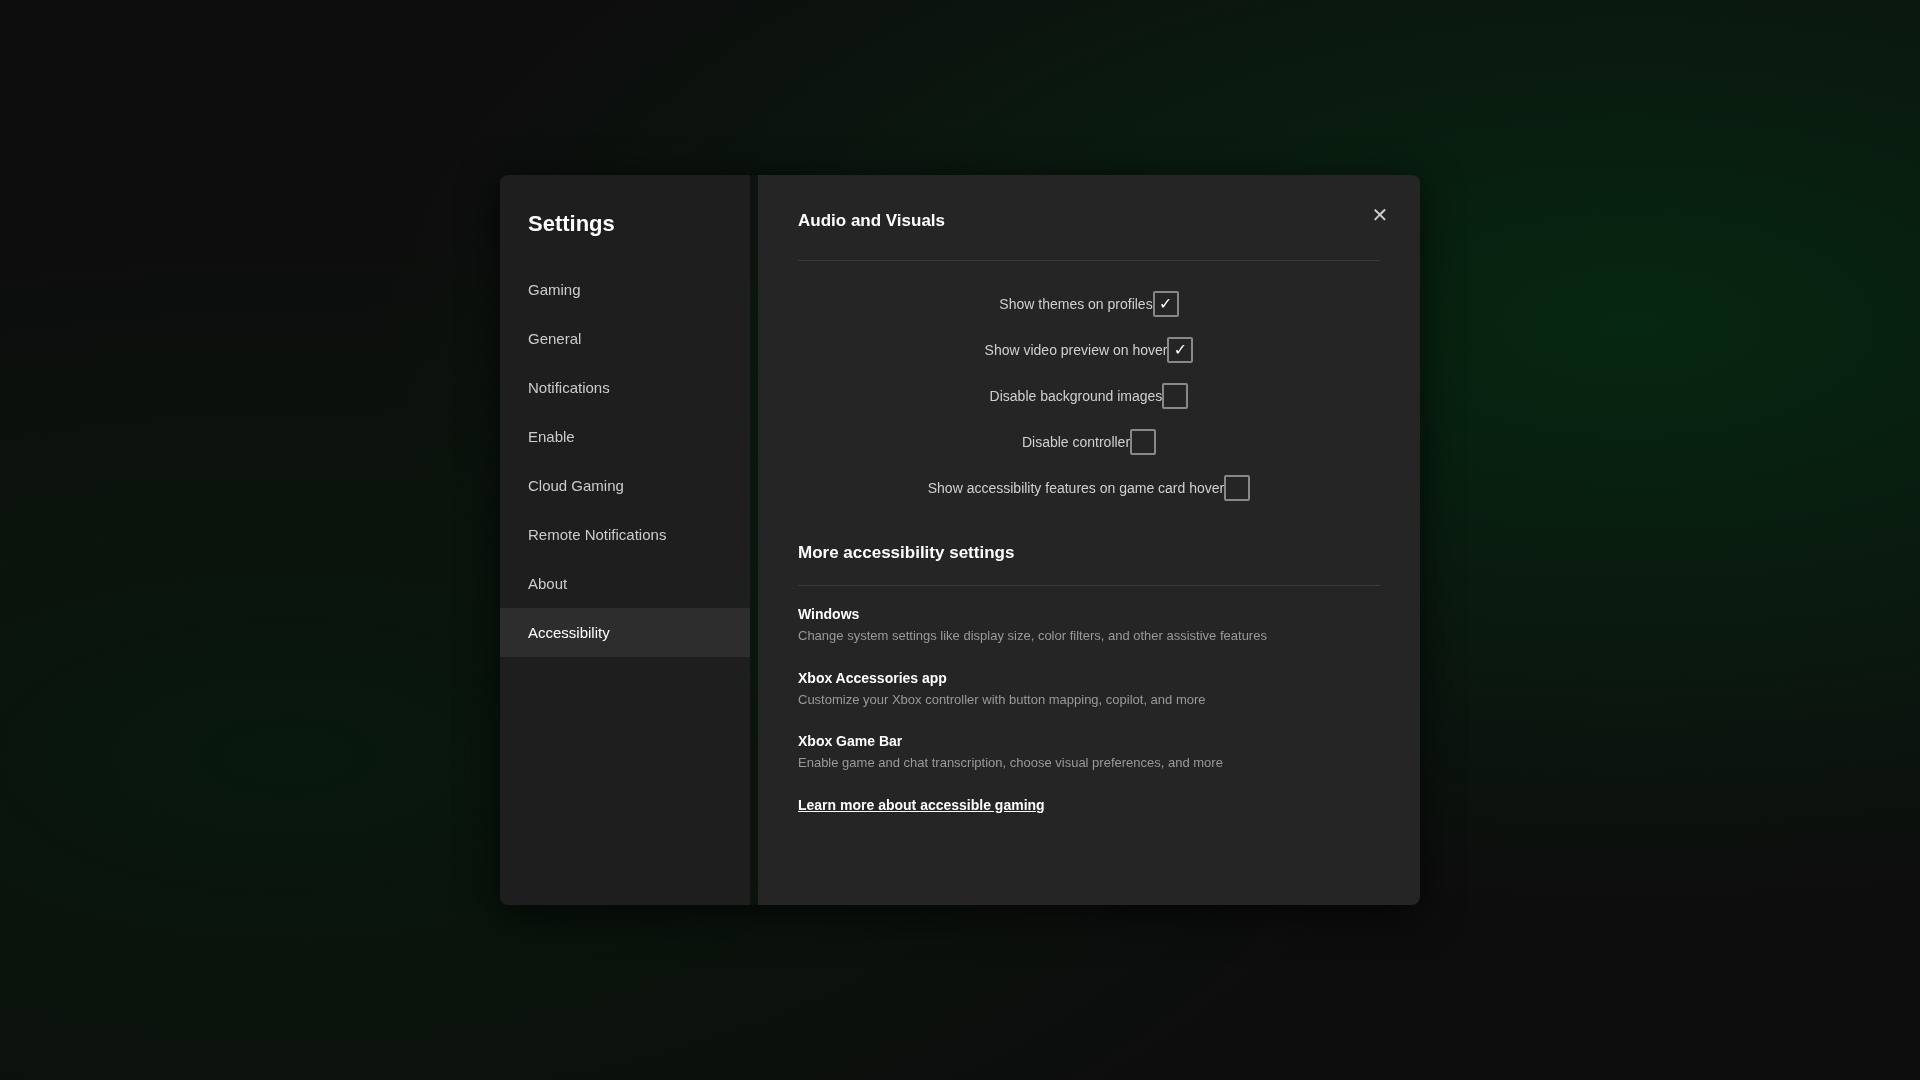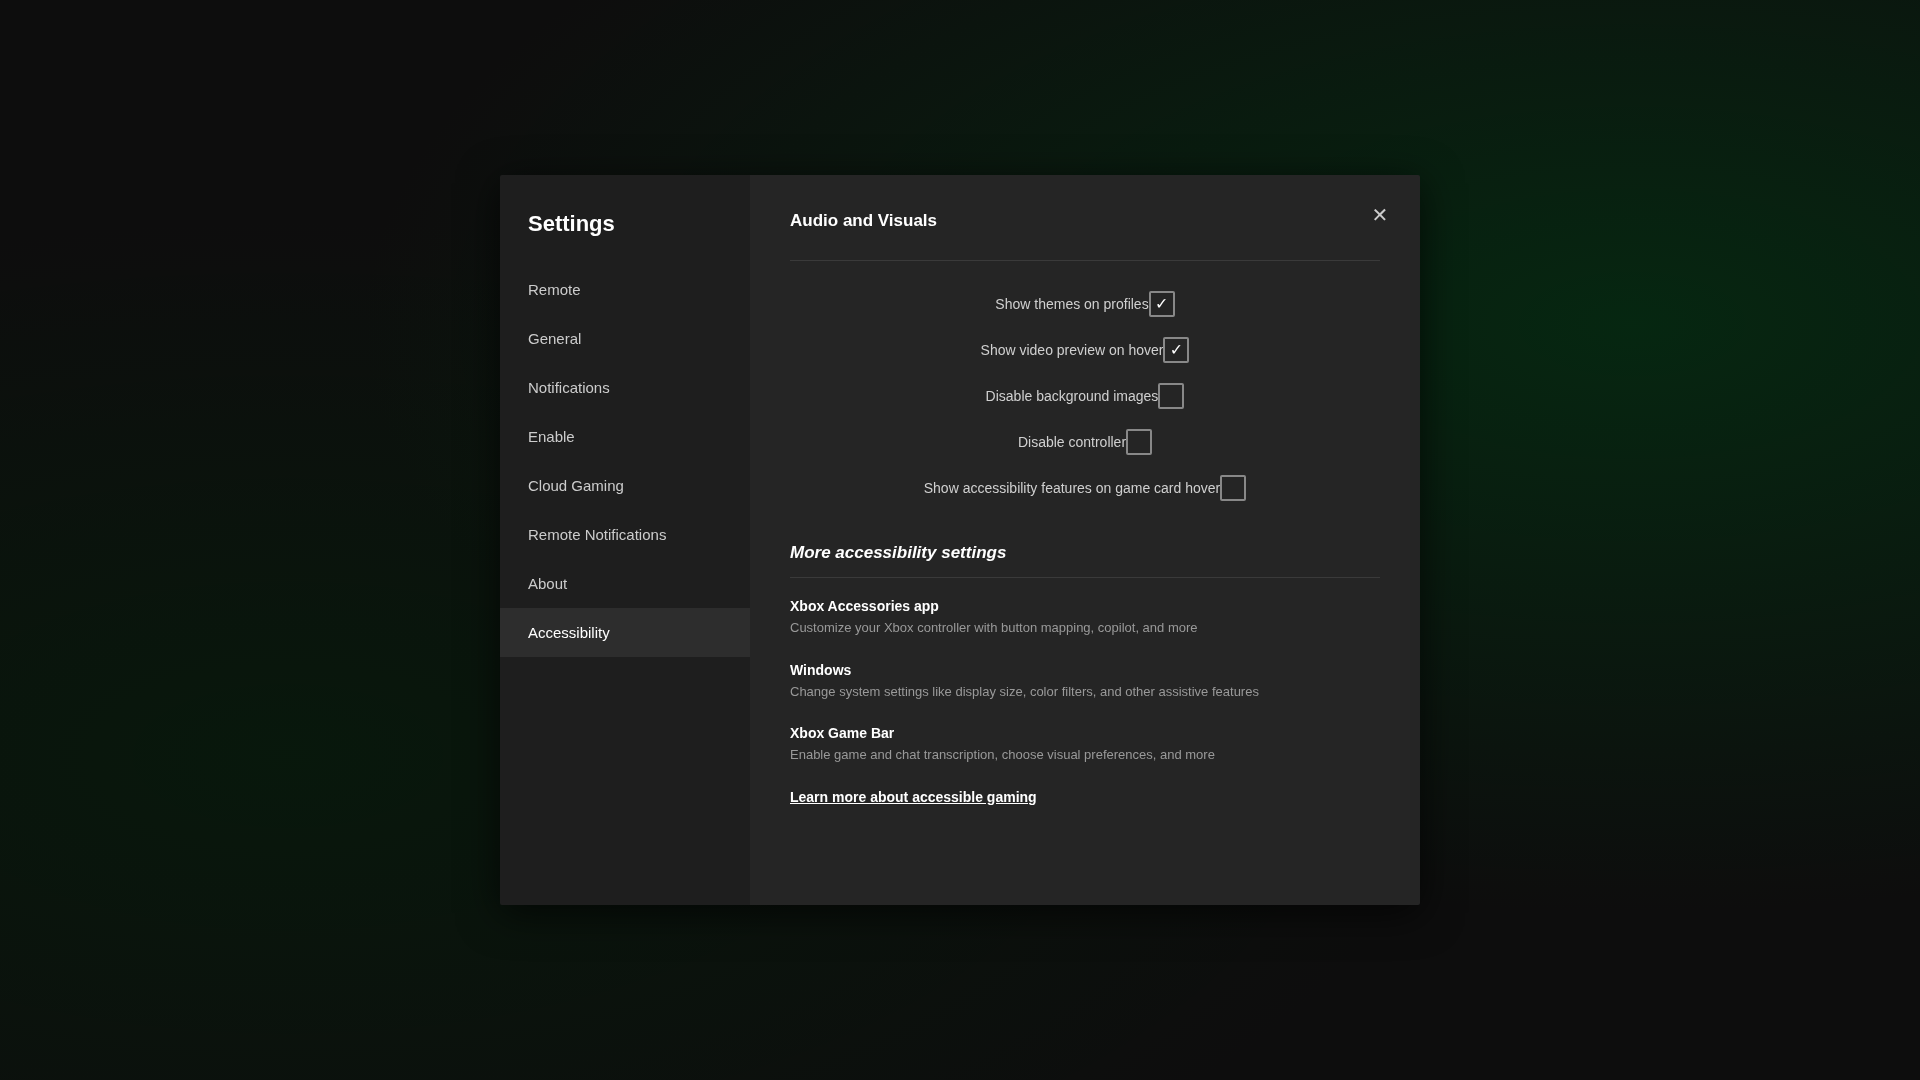--- a/index.html
+++ b/index.html
@@ -26,23 +26,24 @@
       z-index: 0;
     }
 
     .dialog {
       position: relative;
       z-index: 10;
       display: flex;
       width: 920px;
       height: 730px;
       background: transparent;
-      border-radius: 2px;
+      border-radius: 8px;
       overflow: hidden;
       box-shadow: 0 8px 40px rgba(0,0,0,0.7);
+      gap: 8px;
     }
 
     
     .sidebar {
       width: 250px;
       min-width: 250px;
       background: #1e1e1e;
       padding: 36px 0 24px 0;
       display: flex;
       flex-direction: column;
@@ -147,22 +148,21 @@
       font-size: 16px;
       color: #ffffff;
       line-height: 1;
     }
 
     .more-section {
       margin-top: 32px;
     }
 
     .more-section .section-title {
-      margin-bottom: 14px;
-      font-style: italic;
+      margin-bottom: 22px;
     }
 
     .more-item {
       margin-bottom: 24px;
     }
 
     .more-item-title {
       font-size: 14px;
       font-weight: 600;
       color: #ffffff;
@@ -188,21 +188,21 @@
 <body>
 
 <div class="bg-overlay"></div>
 
 <div class="dialog">
 
   <div class="sidebar">
     <div class="sidebar-title">Settings</div>
     <nav class="sidebar-nav">
 
-    <div class="sidebar-item">Remote</div>
+    <div class="sidebar-item">Gaming</div>
         <div class="sidebar-item">General</div>
         <div class="sidebar-item">Notifications</div>
         <div class="sidebar-item">Enable</div>
         <div class="sidebar-item">Cloud Gaming</div>
         <div class="sidebar-item">Remote Notifications</div>
         <div class="sidebar-item">About</div>
         <div class="sidebar-item active">Accessibility</div>
       </nav>
   </div>
 
@@ -236,26 +236,26 @@
           <div class="checkbox-wrapper"></div>
         </div>
       </div>
 
     <div class="more-section">
       <div class="section-title">More accessibility settings</div>
       <hr class="section-divider">
       <div>
 
       <div class="more-item">
+            <div class="more-item-title">Windows</div>
+            <div class="more-item-desc">Change system settings like display size, color filters, and other assistive features</div>
+          </div>
+          <div class="more-item">
             <div class="more-item-title">Xbox Accessories app</div>
             <div class="more-item-desc">Customize your Xbox controller with button mapping, copilot, and more</div>
-          </div>
-          <div class="more-item">
-            <div class="more-item-title">Windows</div>
-            <div class="more-item-desc">Change system settings like display size, color filters, and other assistive features</div>
           </div>
           <div class="more-item">
             <div class="more-item-title">Xbox Game Bar</div>
             <div class="more-item-desc">Enable game and chat transcription, choose visual preferences, and more</div>
           </div>
         </div>
       <div class="learn-more-link">Learn more about accessible gaming</div>
     </div>
 
   </div>

